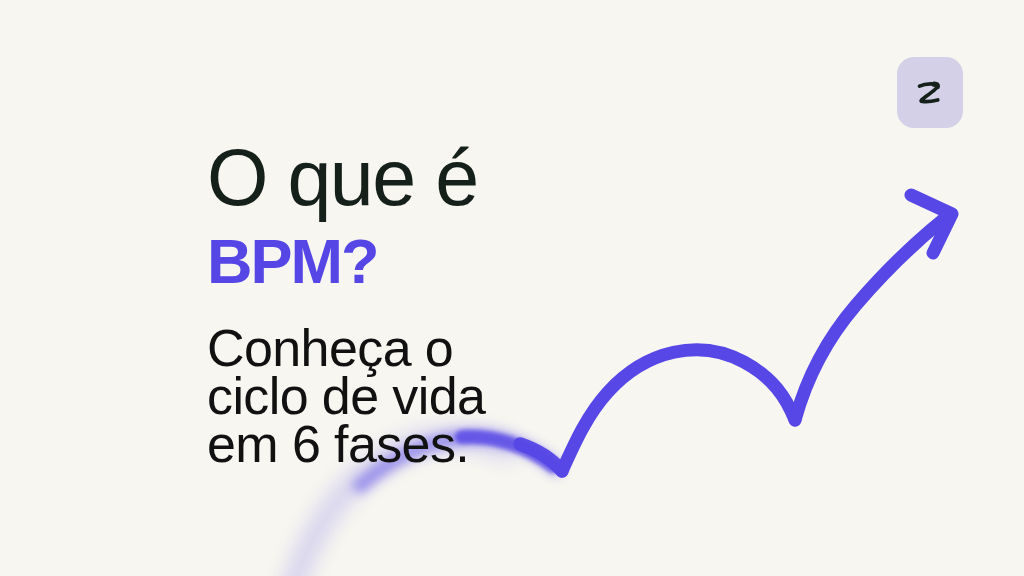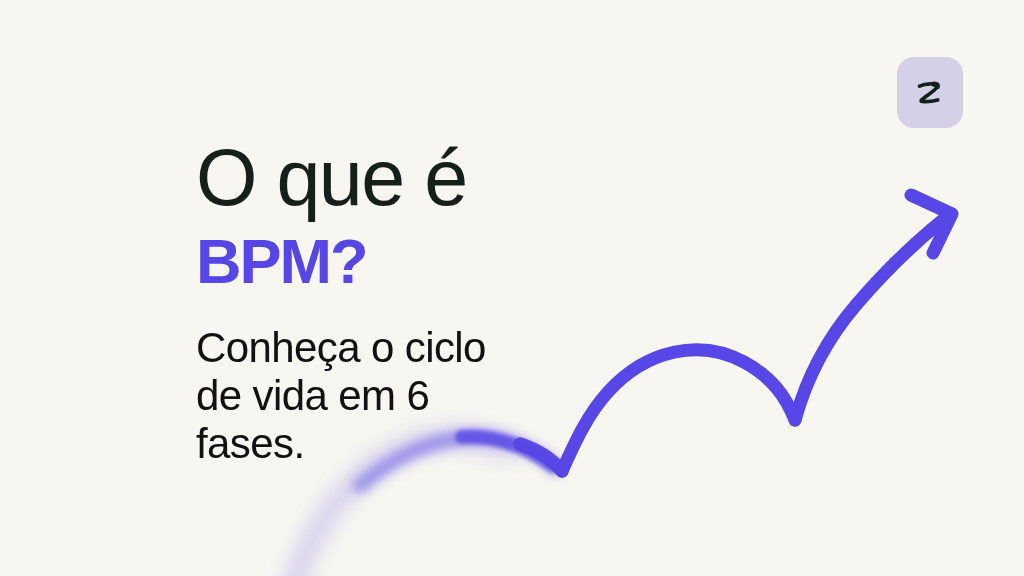--- a/index.html
+++ b/index.html
@@ -28,21 +28,21 @@
     left: 0;
     top: 0;
     width: 1024px;
     height: 576px;
     pointer-events: none;
   }
 
   
   #text-block {
     position: absolute;
-    left: 196px;
+    left: 207px;
     top: 136px;
     width: 420px;
   }
 
   .headline {
     margin: 0;
     font-weight: 400;
     font-size: 79px;
     line-height: 84px;
     letter-spacing: -1.5px;
@@ -56,21 +56,21 @@
     font-size: 63px;
     line-height: 82px;
     letter-spacing: -2px;
     color: #5646e6;
     white-space: nowrap;
   }
 
   #subtitle {
     margin: 22px 0 0 0;
     font-weight: 400;
-    font-size: 42px;
+    font-size: 52px;
     line-height: 48px;
     letter-spacing: -0.6px;
     color: #111111;
     width: 330px;
   }
 
   
   #logo-badge {
     position: absolute;
     left: 897px;

